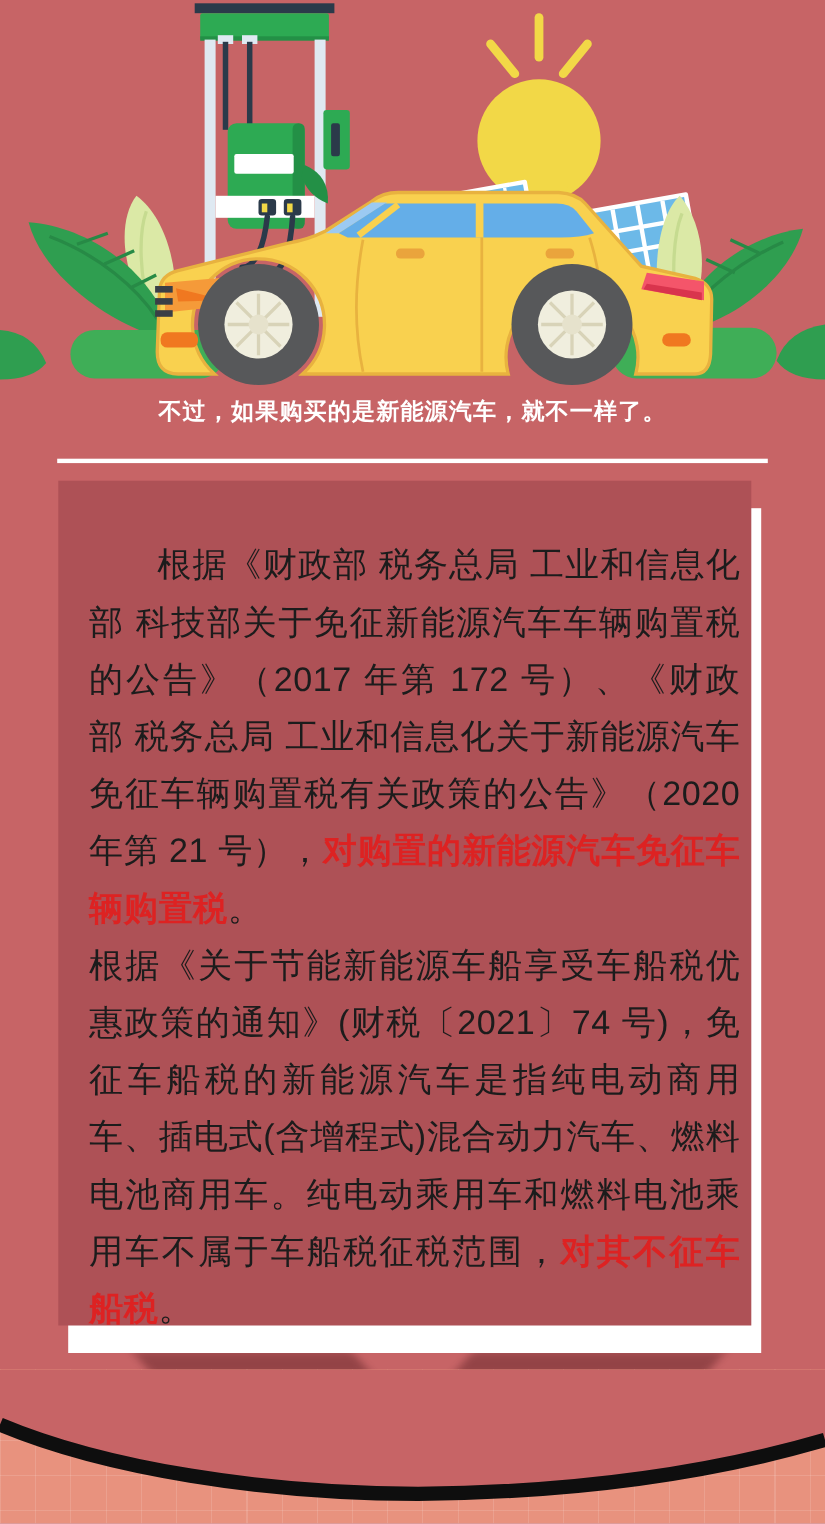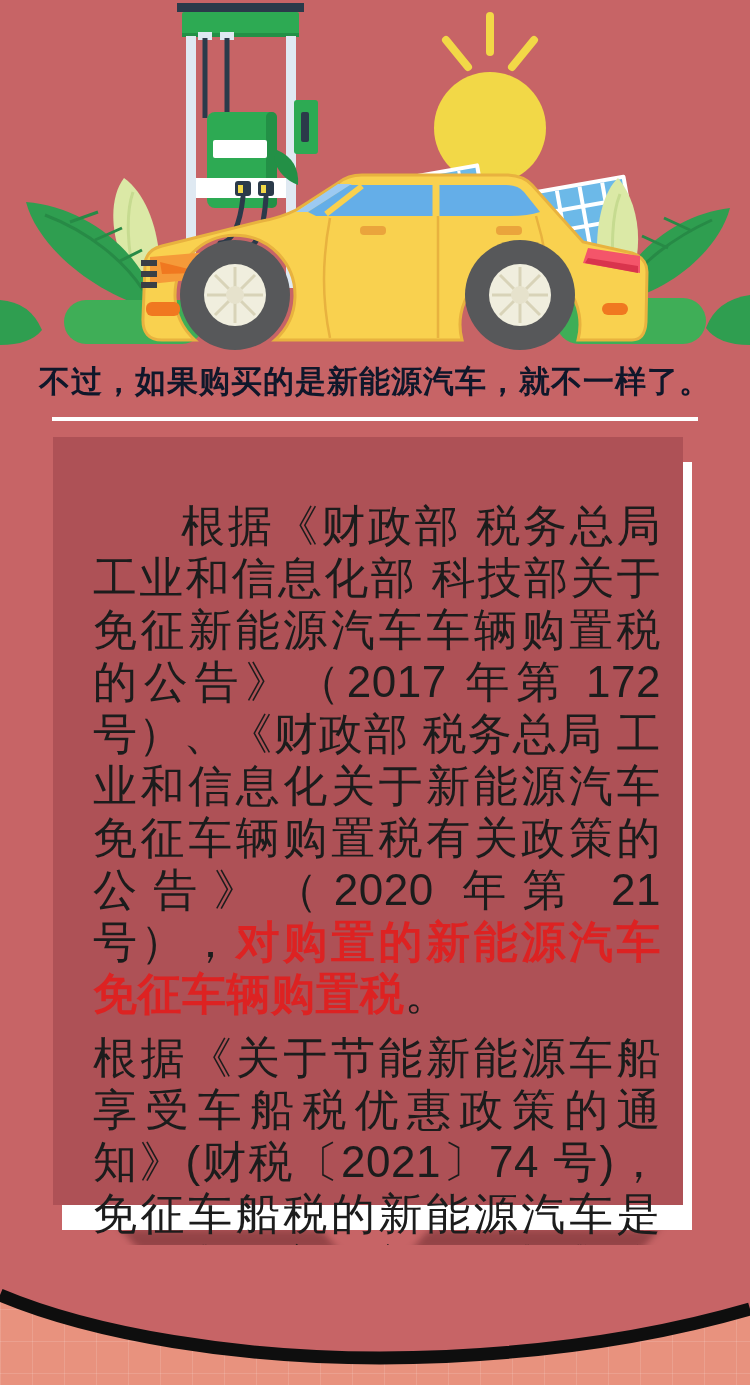--- a/index.html
+++ b/index.html
@@ -17,29 +17,29 @@
   .f-car{fill:var(--carYellow)} .s-carline{stroke:var(--carLine)}
   .f-glass{fill:var(--glassBlue)} .f-glasslight{fill:var(--glassLight)}
   .f-tire{fill:var(--tireDark)} .f-rim{fill:var(--rimCream)}
   .f-orange{fill:var(--lightOrange)} .f-deeporange{fill:var(--deepOrange)} .f-tail{fill:var(--tailRed)}
   .s-navy{stroke:var(--navy)} .s-ray{stroke:var(--bulbYellow)}
   .s-veinpale{stroke:var(--veinPale)} .s-veindark{stroke:var(--veinDark)}
   .s-spoke{stroke:var(--spokeTan)}
 
   
   .banner{position:absolute;top:360px;left:0;width:750px;text-align:center;
-    color:#0f172a;font-size:31px;font-weight:bold;letter-spacing:1px;line-height:1.45;}
+    color:#ffffff;font-size:21px;font-weight:bold;letter-spacing:1px;line-height:1.45;}
   .banner-underline{position:absolute;top:417px;left:52px;width:646px;height:4px;background:#ffffff;}
 
   
   .card{position:absolute;left:62px;top:462px;width:630px;height:768px;background:#ffffff;
     box-sizing:border-box;padding:26px 19px 0 19px;z-index:2;}
   .card::before{content:"";position:absolute;left:-9px;top:-25px;width:100%;height:100%;
     background:var(--roseShadow);z-index:-1;}
-  .card .para{margin:12px;color:var(--textDark);font-size:44px;line-height:52px;
+  .card .para{margin:0;color:var(--textDark);font-size:31px;line-height:52px;
     letter-spacing:0.5px;text-align:justify;}
   .card .para.indent{text-indent:2em;}
   .seg-red{color:var(--accentRed);font-weight:bold;}
   .seg-normal{font-weight:normal;}
   .card-shadow{position:absolute;top:1228px;height:24px;background:rgba(84,26,30,0.45);
     filter:blur(5px);z-index:1;}
   .card-shadow.left{left:120px;width:200px;transform:skewX(40deg);transform-origin:top left;}
   .card-shadow.right{left:430px;width:230px;transform:skewX(-40deg);transform-origin:top right;}
 
   

